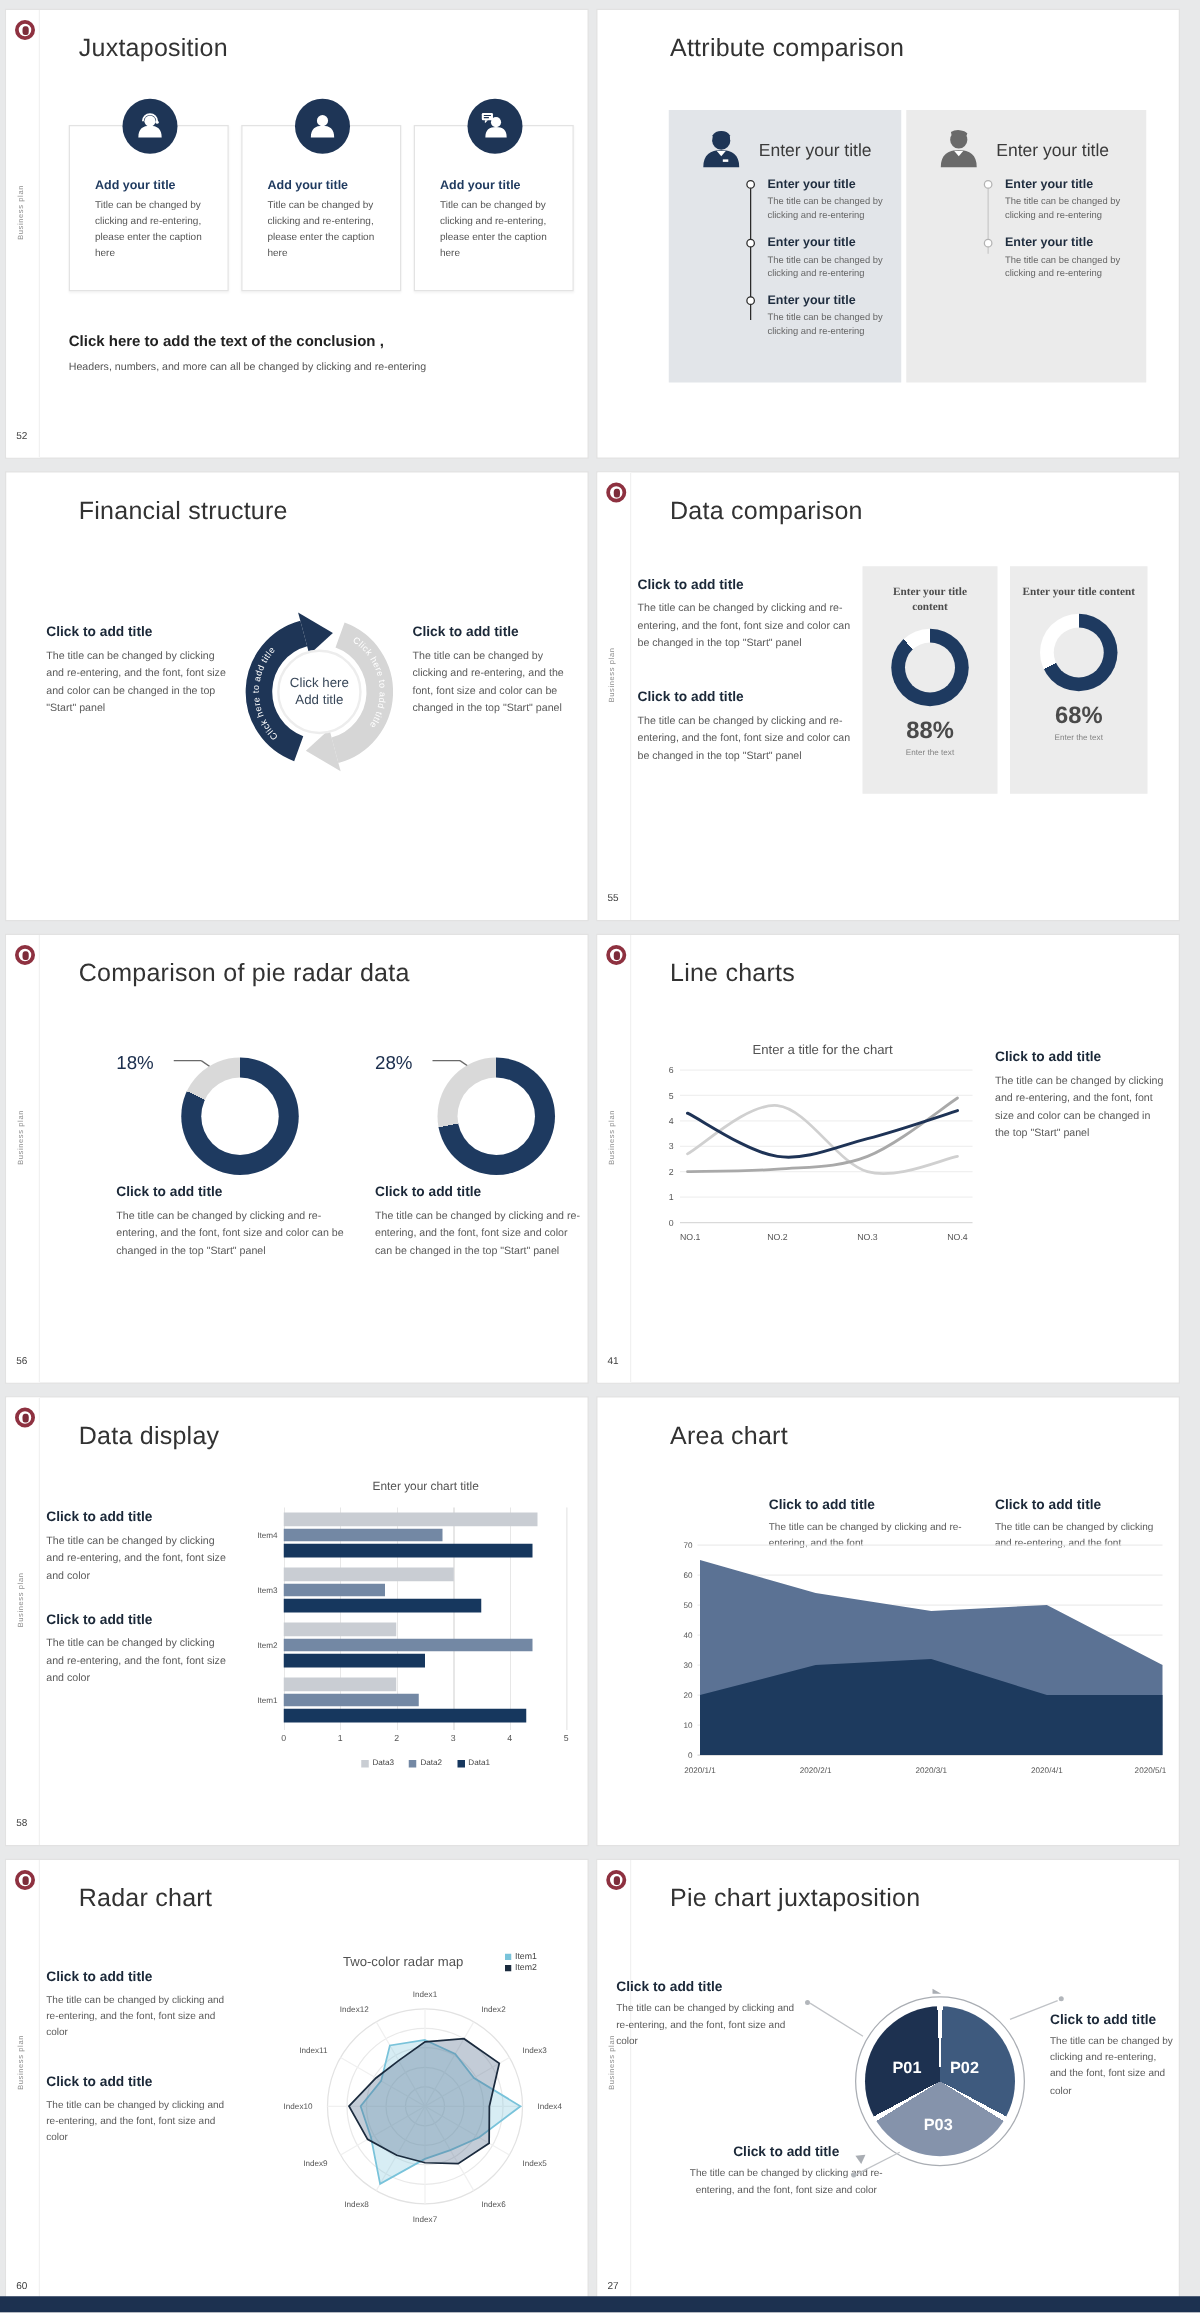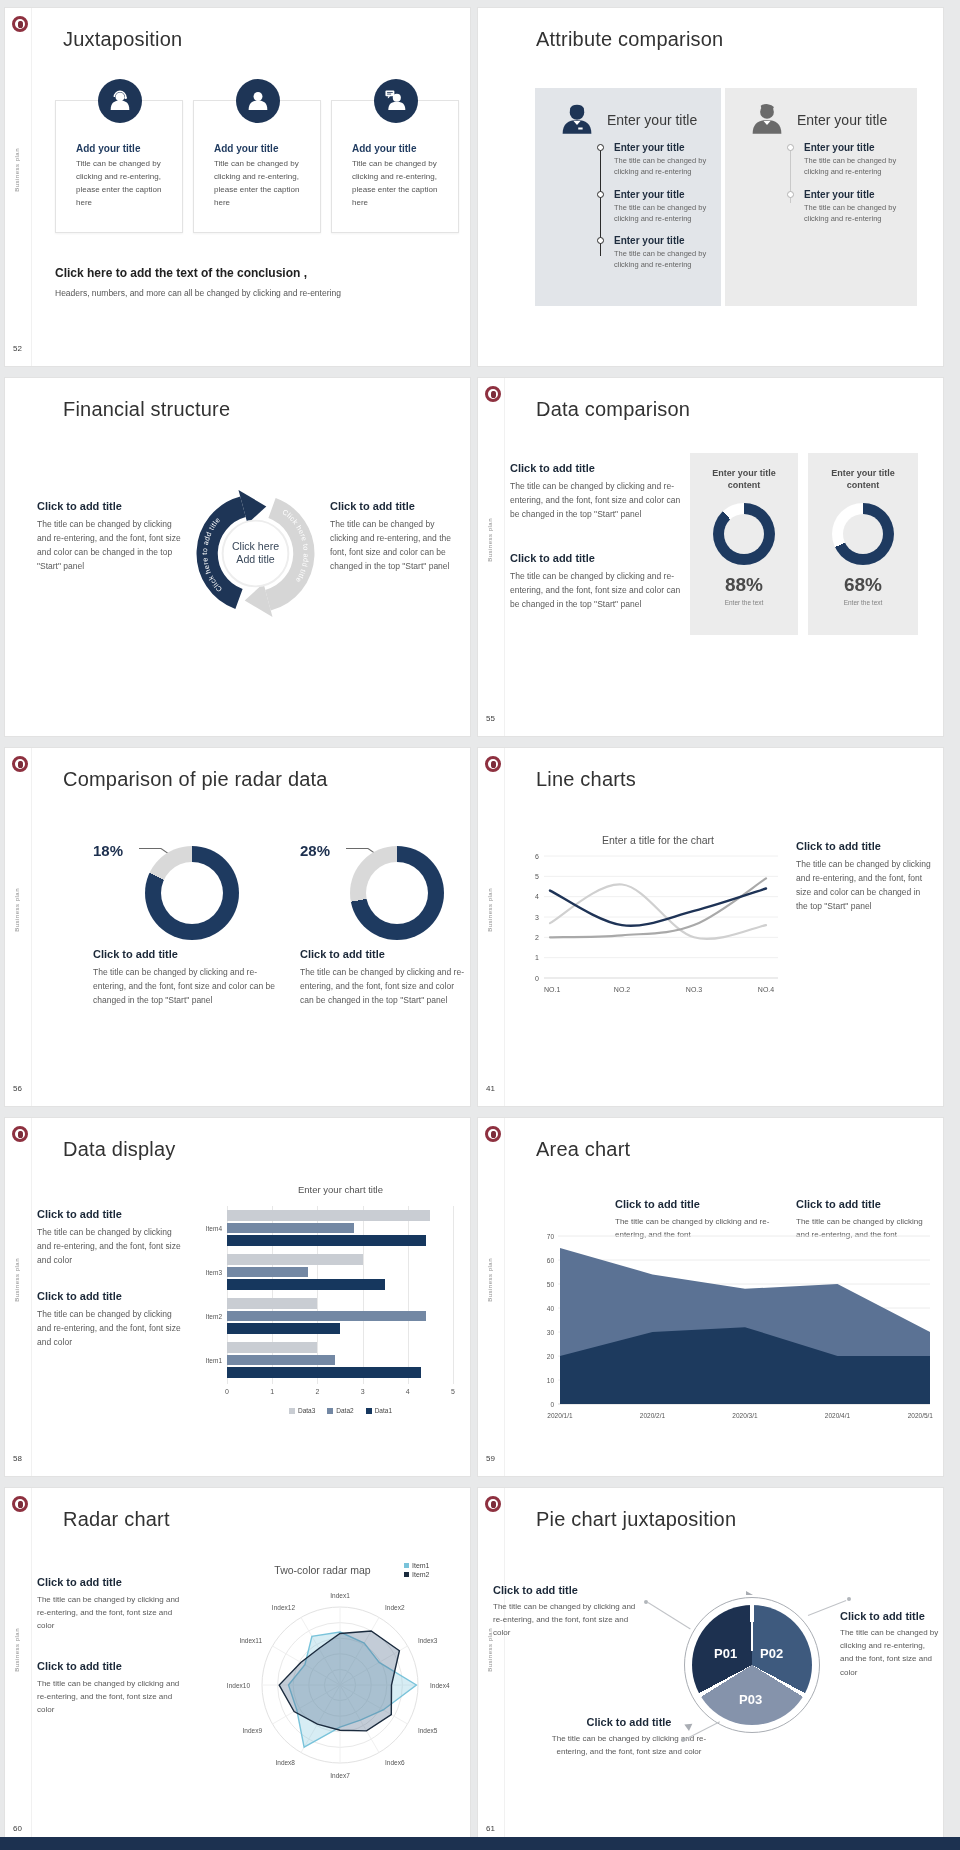--- a/index.html
+++ b/index.html
@@ -28,30 +28,30 @@
   .tl { position:absolute; left:62px; top:54px; }
   .tl-line { position:absolute; left:3px; top:8px; width:1px; background:#2b2b2b; }
   .tli { position:relative; padding-left:17px; margin-bottom:11px; width:125px; }
   .tli::before { content:""; position:absolute; left:0; top:2px; width:5px; height:5px; border:1.5px solid #2b2b2b; border-radius:50%; background:#fff; }
   .tli h5 { font-size:10px; color:#1e2c3e; }
   .tli p { font-size:7.5px; color:#666; line-height:1.5; margin-top:2px; }
   .gray .tli::before { border-color:#b3b3b3; }
   .gray .tl-line { background:#c9c9c9; }
   
   .gpanel { position:absolute; top:75px; height:182px; background:#ececec; text-align:center; }
-  .gpanel h4 { font-size:9px; font-weight:bold; color:#4c4c4c; margin:14px 10px 0; line-height:1.35; }
+  .gpanel h4 { font-size:9px; font-weight:bold; color:#4c4c4c; margin:14px 10px 0; line-height:1.35;font-family:Liberation Serif, serif; }
   .donut { border-radius:50%; position:relative; }
   .donut::after { content:""; position:absolute; border-radius:50%; background:#ececec; inset:11px; }
   .gpanel .donut { width:62px; height:62px; margin:12px auto 0; }
   .gpanel .pct { font-size:19px; font-weight:bold; color:#4a4a4a; margin-top:9px; }
   .gpanel .cap { font-size:6.5px; color:#828282; margin-top:3px; }
   
   .donut-lg { position:absolute; width:94px; height:94px; }
   .donut-lg::after { inset:16px; background:#fff; }
-  .pct-lg { position:absolute; font-size:15px; font-weight:bold; color:#1c2f4e; }
+  .pct-lg { position:absolute; font-size:15px; font-weight:normal; color:#1c2f4e; }
   .callout { position:absolute; height:1px; background:#6a6a6a; transform-origin:left center; }
   
   .ctitle { position:absolute; text-align:center; color:#525252; }
   .brow { display:flex; align-items:center; height:44px; }
   .blabel { width:44px; font-size:6.5px; color:#555; text-align:right; padding-right:5px; }
   .bbars { position:relative; width:226px; display:flex; flex-direction:column; justify-content:center; gap:2px; height:100%; }
   .bar { height:10.5px; }
   #bar-plotbg { position:absolute; left:222px; top:88px; width:227px; height:178px;
      background-image:repeating-linear-gradient(to right,#e7e7e7 0 1px,transparent 1px 45.2px); border-right:1px solid #e7e7e7; }
   #bar-axis { position:absolute; left:222px; top:270px; width:227px; height:10px; }
@@ -364,25 +364,20 @@
         <span>Data2</span>
       </span>
       <span class="lg-item">
         <span class="sw" style="background: rgb(22, 55, 94);"></span>
         <span>Data1</span>
       </span>
     </div>
 </section>
 
 <section class="slide" style="left:478px;top:1118px">
-  <div class="rail">
-    <div class="logo"></div>
-    <div class="vlabel">Business plan</div>
-    <div class="pagenum">59</div>
-  </div>
   <h2 class="stitle">Area chart</h2>
   <div class="tb" style="left:137px;top:80px;width:168px">
     <div class="hh">Click to add title</div>
     <div class="bb" style="font-size:8px">The title can be changed by clicking and re-entering, and the font</div>
   </div>
   <div class="tb" style="left:318px;top:80px;width:140px">
     <div class="hh">Click to add title</div>
     <div class="bb" style="font-size:8px">The title can be changed by clicking and re-entering, and the font</div>
   </div>
   <svg id="area-svg" style="position:absolute;left:52px;top:108px" width="405" height="200" viewBox="0 0 405 200">
@@ -470,21 +465,21 @@
       <text x="84.99999999999996" y="36.55771365940055" text-anchor="end" font-size="6.5" fill="#555">Index12</text>
       <polygon points="130.0,59.0 154.2,70.1 169.2,89.4 206.4,112.0 173.2,137.0 150.3,147.1 130.0,154.1 94.1,174.1 86.8,137.0 78.5,112.0 94.9,91.7 101.9,63.4" fill="rgba(121,195,218,0.30)" stroke="#79c3da" stroke-width="1.4"></polygon>
       <polygon points="130.0,60.5 161.2,58.0 189.4,77.7 181.5,112.0 181.3,141.6 156.5,157.9 130.0,157.2 107.4,151.2 84.1,138.5 69.2,112.0 90.8,89.4 108.9,75.5" fill="rgba(84,110,140,0.35)" stroke="#1b2b3e" stroke-width="1.4"></polygon>
     </svg>
 </section>
 
 <section class="slide" style="left:478px;top:1488px">
   <div class="rail">
     <div class="logo"></div>
     <div class="vlabel">Business plan</div>
-    <div class="pagenum">61</div>
+    <div class="pagenum">27</div>
   </div>
   <h2 class="stitle">Pie chart juxtaposition</h2>
   <div class="tb b61" style="left:15px;top:96px;width:152px">
     <h4>Click to add title</h4>
     <p>The title can be changed by clicking and re-entering, and the font, font size and color</p>
   </div>
   <div class="tb b61" style="left:362px;top:122px;width:100px">
     <h4>Click to add title</h4>
     <p>The title can be changed by clicking and re-entering, and the font, font size and color</p>
   </div>

